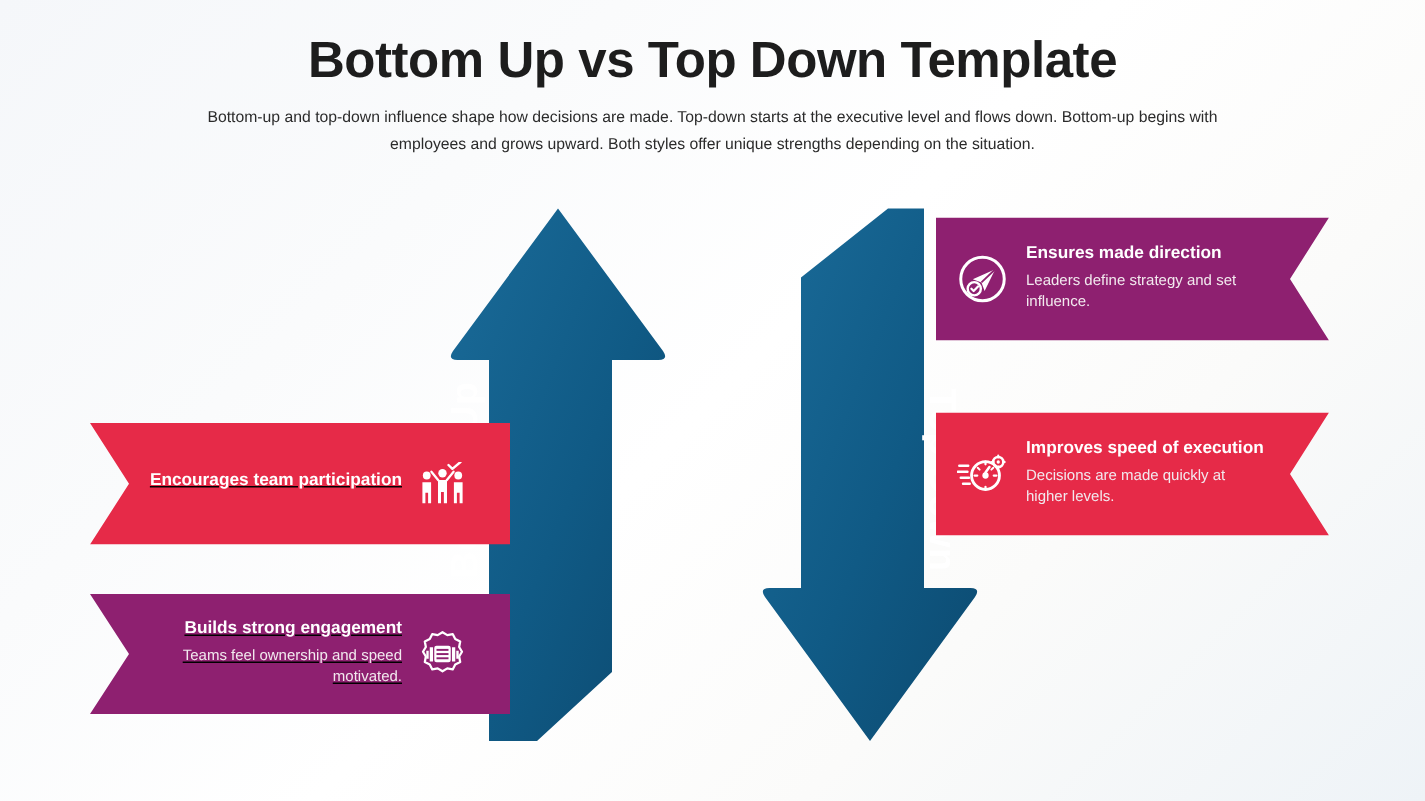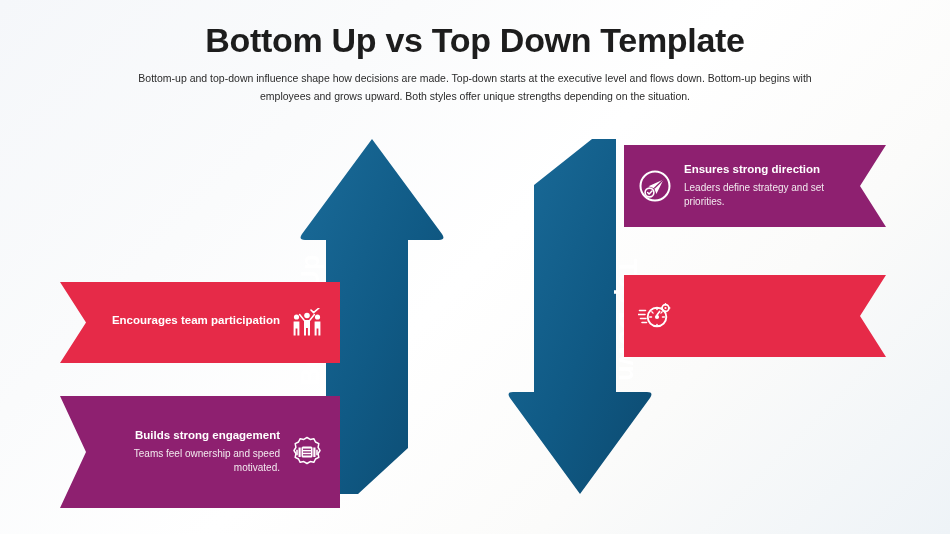--- a/index.html
+++ b/index.html
@@ -133,37 +133,38 @@
     flex: 0 0 auto;
     width: 34px;
     height: 34px;
     display: flex;
     align-items: center;
     justify-content: center;
   }
 
   
   .ribbon.left .ribbon-inner {
-    padding: 0 16px 0 34px;
+    padding: 0 28px 0 34px;
     justify-content: flex-end;
+    text-decoration: underline;
   }
   .ribbon.left .ribbon-text { text-align: right; align-items: flex-end; flex: 1 1 auto; }
   .ribbon.left .ribbon-icon { margin-left: 10px; }
 
   
   .ribbon.right .ribbon-inner {
     padding: 0 40px 0 14px;
     justify-content: flex-start;
   }
   .ribbon.right .ribbon-text { text-align: left; align-items: flex-start; flex: 1 1 auto; }
   .ribbon.right .ribbon-icon { margin-right: 12px; }
 
   
   #ribbon-encourages { left: 60px;  top: 282px; width: 280px; height: 81px; }
-  #ribbon-builds     { left: 60px;  top: 396px; width: 280px; height: 112px; justify-content: flex-end; }
+  #ribbon-builds     { left: 60px;  top: 396px; width: 280px; height: 80px; justify-content: flex-end; }
   #ribbon-ensures    { left: 624px; top: 145px; width: 262px; height: 82px; }
   #ribbon-improves   { left: 624px; top: 275px; width: 262px; height: 82px; }
 
   .icon-svg { display: block; }
 </style>
 </head>
 <body>
 
 <div class="stage">
 
@@ -273,22 +274,22 @@
       <div class="ribbon-icon">
         <svg class="icon-svg" width="34" height="34" viewBox="0 0 34 34">
           <circle cx="17" cy="17" r="14.5" fill="none" stroke="#fff" stroke-width="2"></circle>
           <path d="M25.5 10.5 L10.5 17.2 L16.3 19.3 L18.4 25 Z" fill="#fff"></path>
           <path d="M16.3 19.3 L25.5 10.5" stroke="#8e2070" stroke-width="1.2"></path>
           <circle cx="11.5" cy="23.5" r="4.4" fill="#8e2070" stroke="#fff" stroke-width="1.6"></circle>
           <path d="M9.6 23.5 l1.5 1.5 l2.9 -3" fill="none" stroke="#fff" stroke-width="1.5" stroke-linecap="round" stroke-linejoin="round"></path>
         </svg>
       </div>
       <div class="ribbon-text">
-        <div class="ribbon-heading">Ensures strong direction</div>
-        <div class="ribbon-body">Leaders define strategy and set priorities.</div>
+        <div class="ribbon-heading">Ensures made direction</div>
+        <div class="ribbon-body">Leaders define strategy and set influence.</div>
       </div>
     </div>
   </div>
 
   <div class="ribbon right" id="ribbon-improves">
     <svg class="ribbon-shape" viewBox="0 0 262 82" preserveAspectRatio="none">
       <path d="M 0 0 L 262 0 L 236 41 L 262 82 L 0 82 Z" fill="#e62a48"></path>
     </svg>
     <div class="ribbon-inner">
       <div class="ribbon-icon">
@@ -297,16 +298,20 @@
           <circle cx="19" cy="16" r="2.1" fill="#fff"></circle>
           <path d="M19 14 L21.6 10.4" stroke="#fff" stroke-width="1.7" stroke-linecap="round"></path>
           <path d="M19 6.7 v1.8 M26.3 16 h-1.8 M11.7 16 h1.8 M19 25.3 v-1.8" stroke="#fff" stroke-width="1.5" stroke-linecap="round"></path>
           <path d="M13.8 10.8 l1.3 1.3 M24.2 10.8 l-1.3 1.3" stroke="#fff" stroke-width="1.3" stroke-linecap="round"></path>
           <circle cx="27.5" cy="7" r="3.4" fill="none" stroke="#fff" stroke-width="1.7"></circle>
           <circle cx="27.5" cy="7" r="1.1" fill="#fff"></circle>
           <path d="M27.5 2.7 v1.2 M27.5 10.1 v1.2 M23.2 7 h1.2 M30.6 7 h1.2" stroke="#fff" stroke-width="1.4" stroke-linecap="round"></path>
           <path d="M1.5 9.5 h6 M0.5 13.5 h6.5 M2.5 17.5 h5.5 M4 21.5 h4.5" stroke="#fff" stroke-width="1.6" stroke-linecap="round"></path>
         </svg>
       </div>
+      <div class="ribbon-text">
+        <div class="ribbon-heading">Improves speed of execution</div>
+        <div class="ribbon-body">Decisions are made quickly at higher levels.</div>
+      </div>
     </div>
   </div>
 
 </div>
 
 </body></html>

